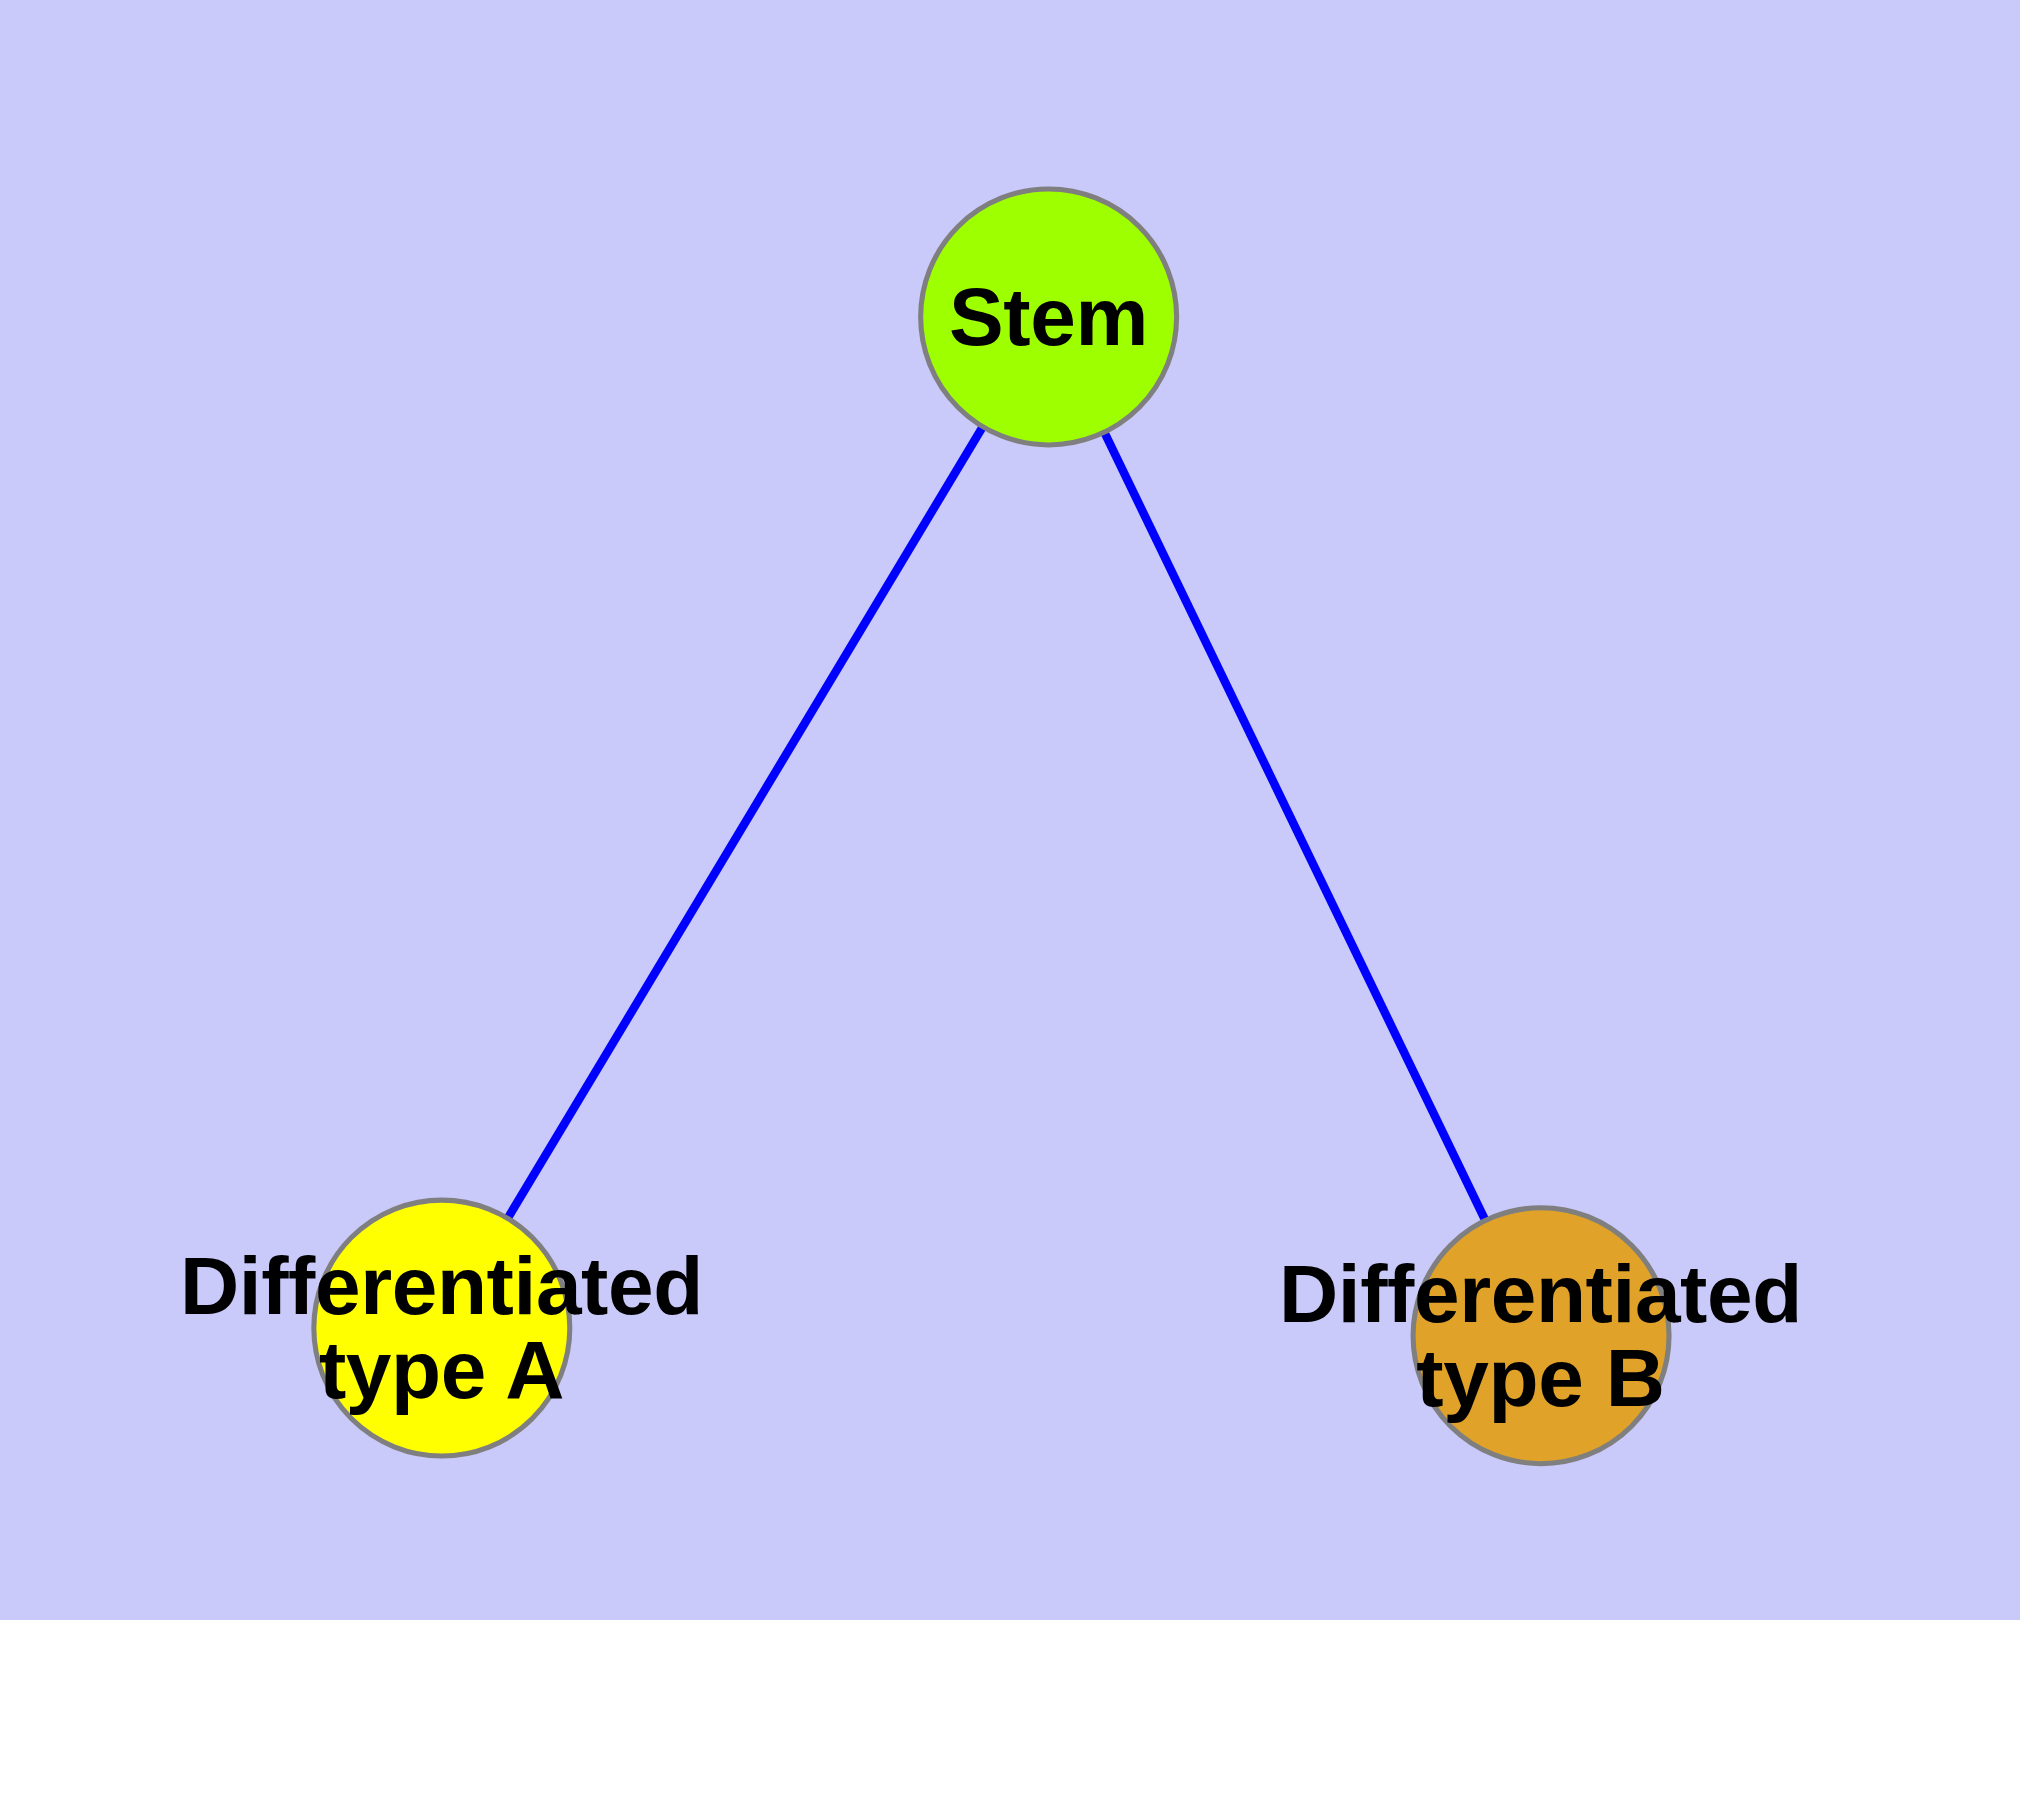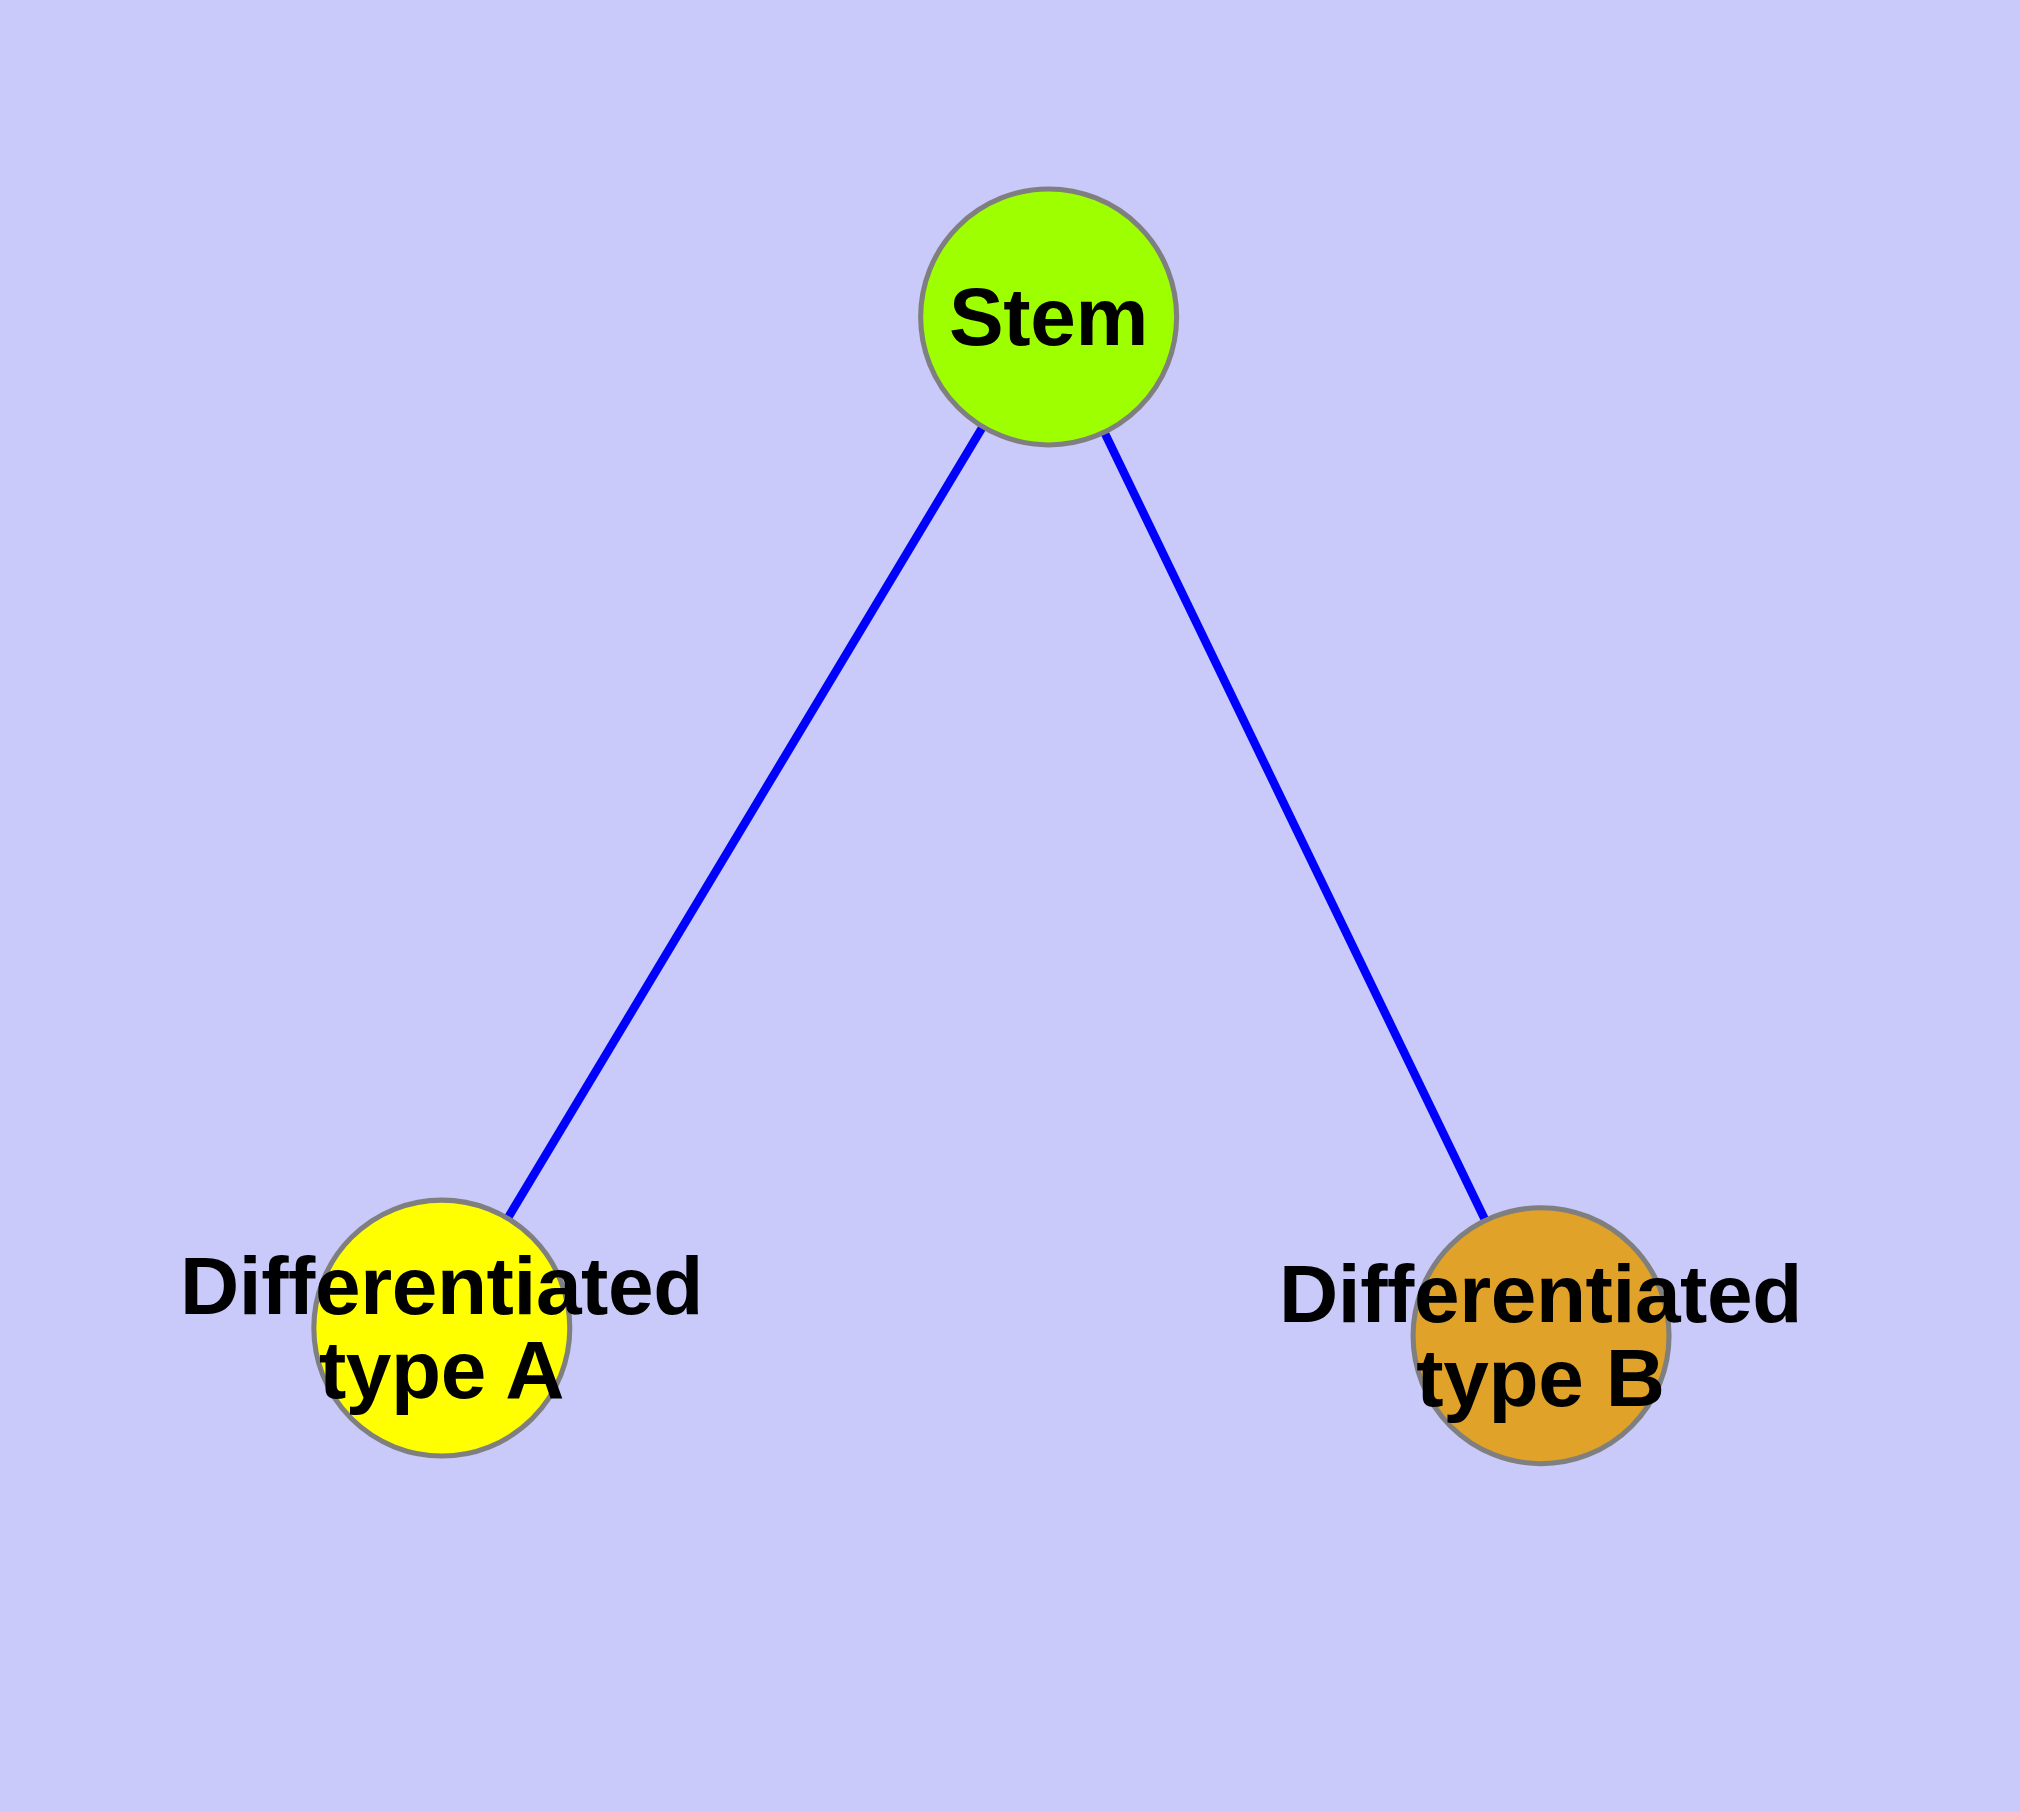--- a/index.html
+++ b/index.html
@@ -3,21 +3,21 @@
 <meta charset="utf-8">
 <style>
   html, body {
     margin: 0;
     padding: 0;
     background: #ffffff;
   }
   #canvas {
     position: relative;
     width: 2021px;
-    height: 1812px;
+    height: 1620px;
     overflow: hidden;
     font-family: "Liberation Sans", sans-serif;
   }
   #plot-area {
     position: absolute;
     left: 0;
     top: 0;
     width: 2021px;
     height: 1812px;
     background: #c9c9fa;

